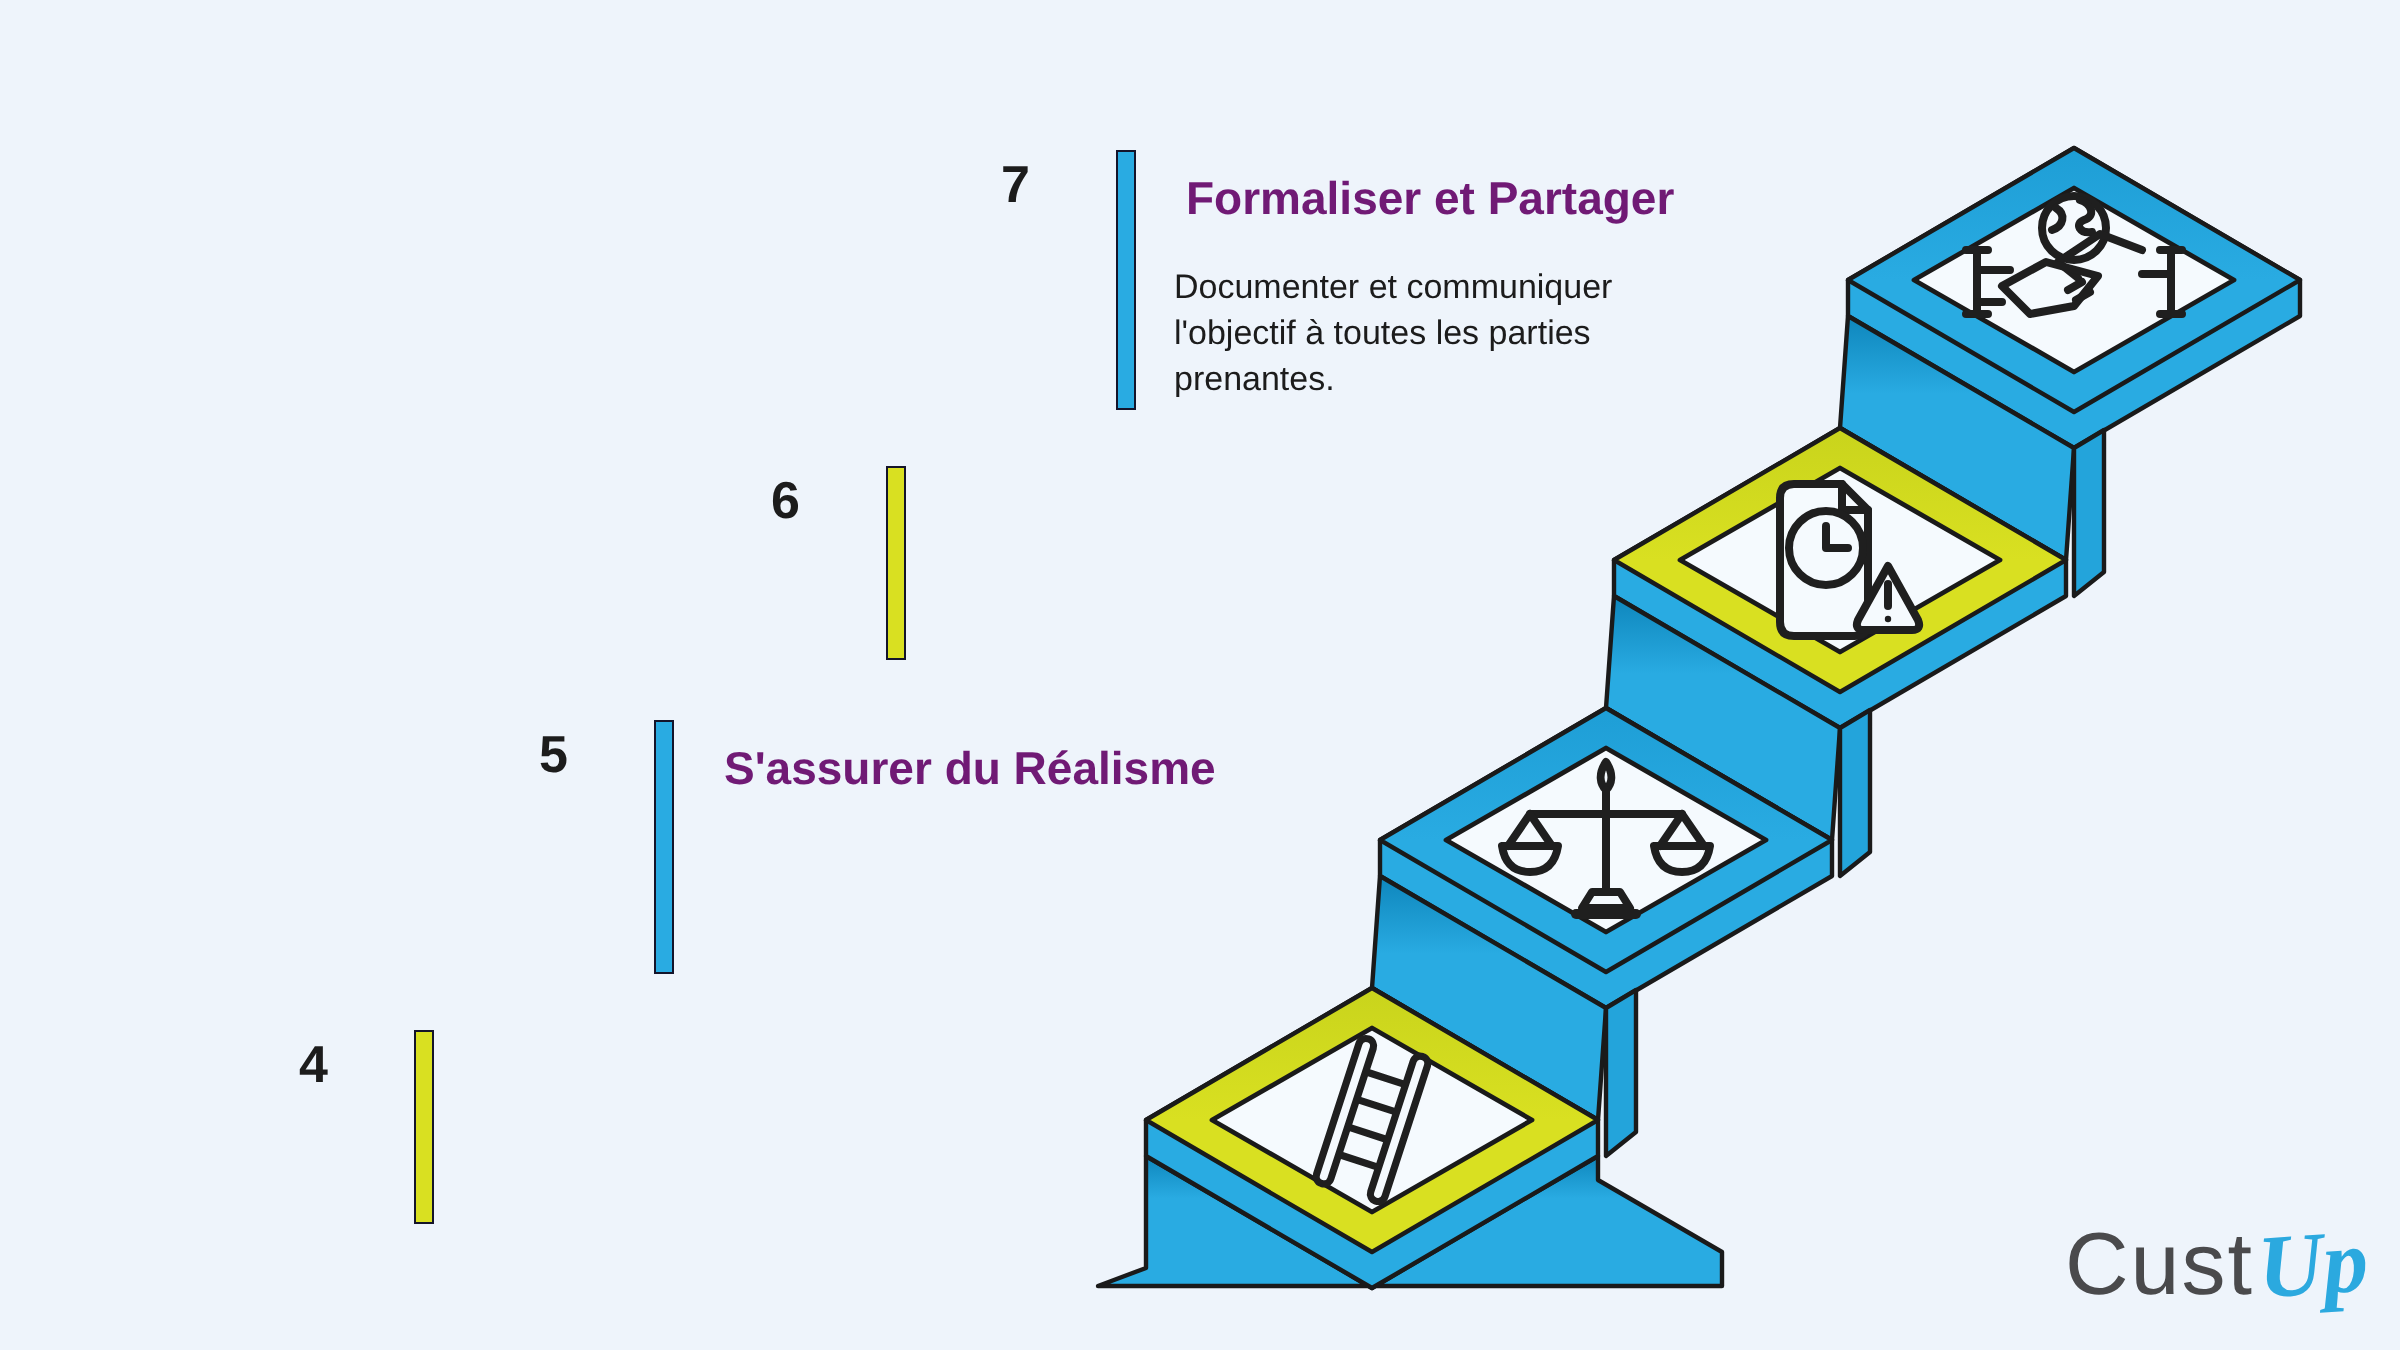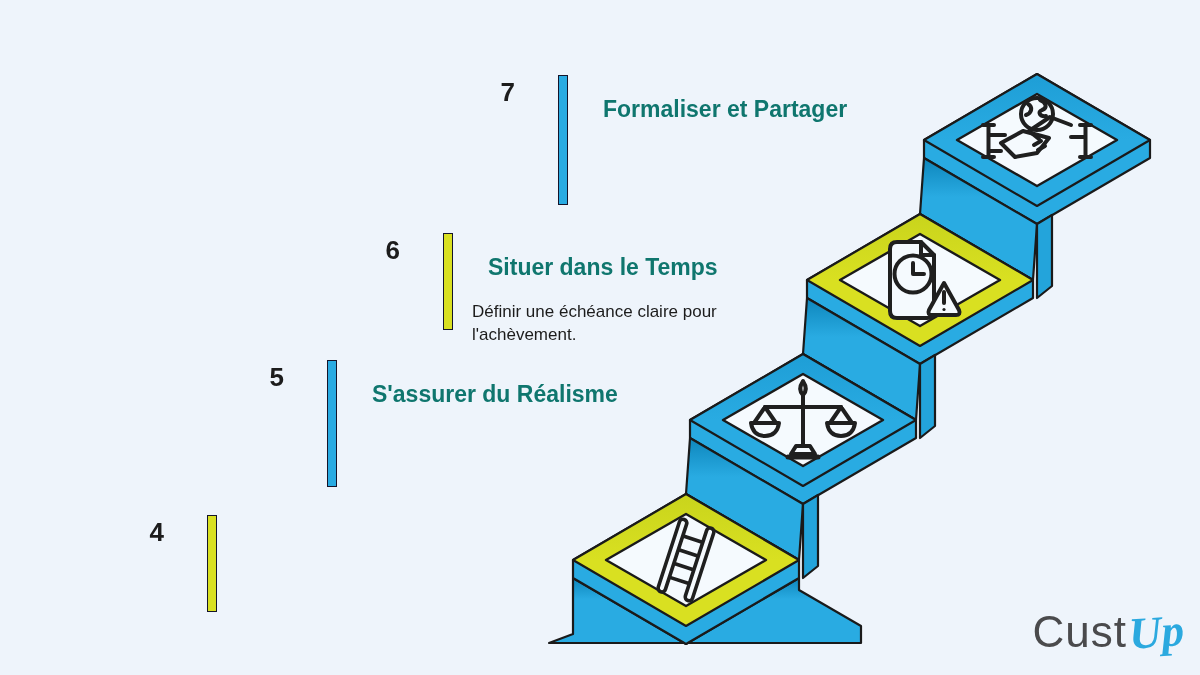--- a/index.html
+++ b/index.html
@@ -16,21 +16,21 @@
   .step-number{
     position:absolute;left:0;top:2px;width:60px;
     text-align:right;font-size:26px;font-weight:bold;color:#1C1C1C;
   }
   .step-bar{
     position:absolute;left:103px;top:0;width:10px;
     border:1.5px solid #14142a;box-sizing:border-box;
   }
   .step-text{position:absolute;left:132px;top:5px;}
   .step-title{
-    margin:16px;font-size:23px;line-height:27px;font-weight:bold;color:#0f766e;
+    margin:6px;font-size:23px;line-height:27px;font-weight:bold;color:#701a75;
     white-space:nowrap;
   }
   .step-desc{
     margin:19px 0 0 0;font-size:17px;line-height:23px;color:#1C1C1C;
     white-space:pre-line;
   }
   #step-7{left:455px;top:75px;width:420px;height:135px;}
   #step-7 .step-bar{height:130px;}
   #step-6{left:340px;top:233px;width:420px;height:110px;}
   #step-6 .step-bar{height:97px;}
@@ -152,31 +152,29 @@
       <rect x="-18" y="-38" width="7.5" height="76" rx="3.7" fill="#F5FAFE"></rect>
       <rect x="10.5" y="-38" width="7.5" height="76" rx="3.7" fill="#F5FAFE"></rect>
     </g>
   </svg>
 
   <div class="step-block" id="step-7">
     <span class="step-number">7</span>
     <div class="step-bar" style="background-color: rgb(41, 171, 226);"></div>
     <div class="step-text">
       <h2 class="step-title">Formaliser et Partager</h2>
+      <p class="step-desc">Documenter et communiquer
+l'objectif à toutes les parties
+prenantes.</p>
     </div>
   </div>
 
   <div class="step-block" id="step-6">
     <span class="step-number">6</span>
     <div class="step-bar" style="background-color: rgb(217, 224, 33);"></div>
-    <div class="step-text">
-      <h2 class="step-title">Situer dans le Temps</h2>
-      <p class="step-desc">Définir une échéance claire pour
-l'achèvement.</p>
-    </div>
   </div>
 
   <div class="step-block" id="step-5">
     <span class="step-number">5</span>
     <div class="step-bar" style="background-color: rgb(41, 171, 226);"></div>
     <div class="step-text">
       <h2 class="step-title">S'assurer du Réalisme</h2>
     </div>
   </div>
 

